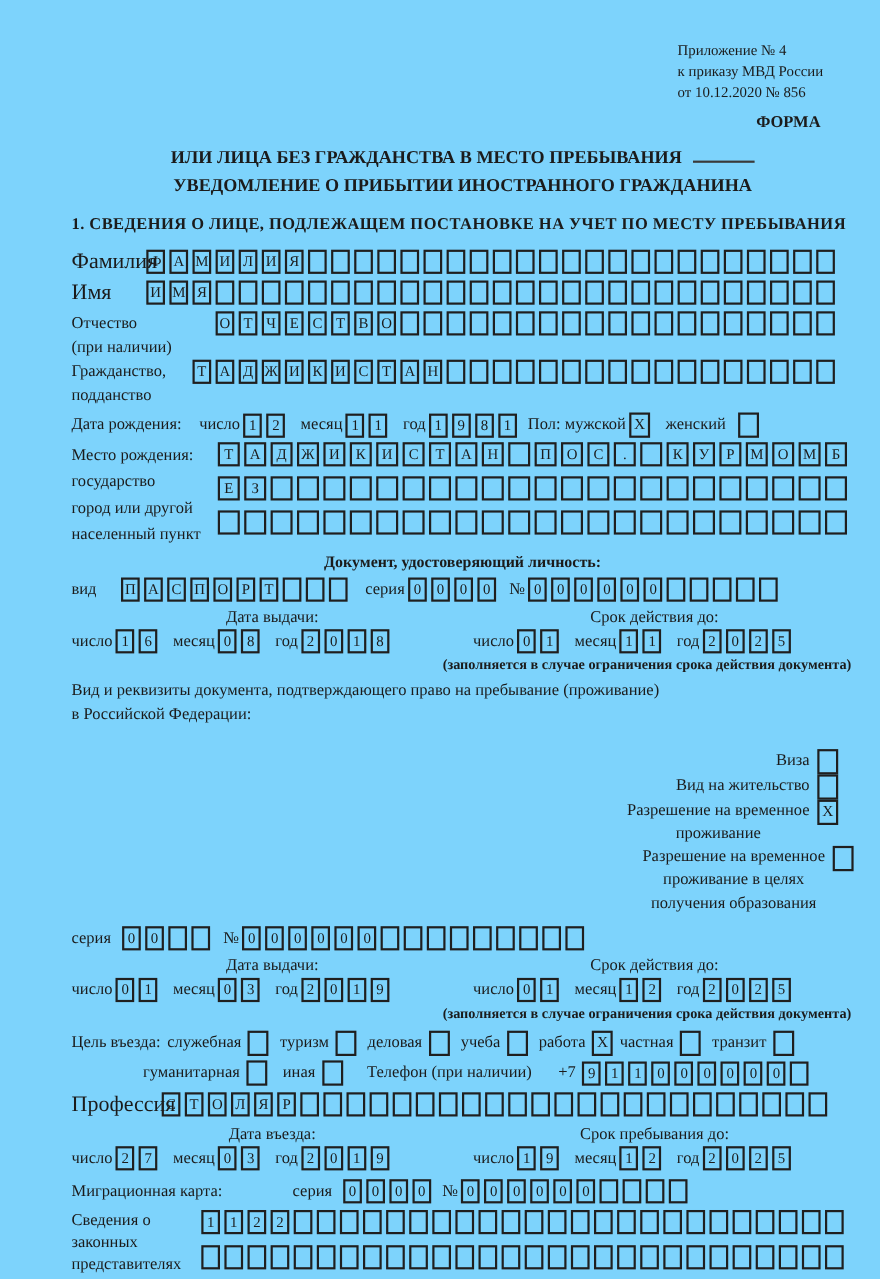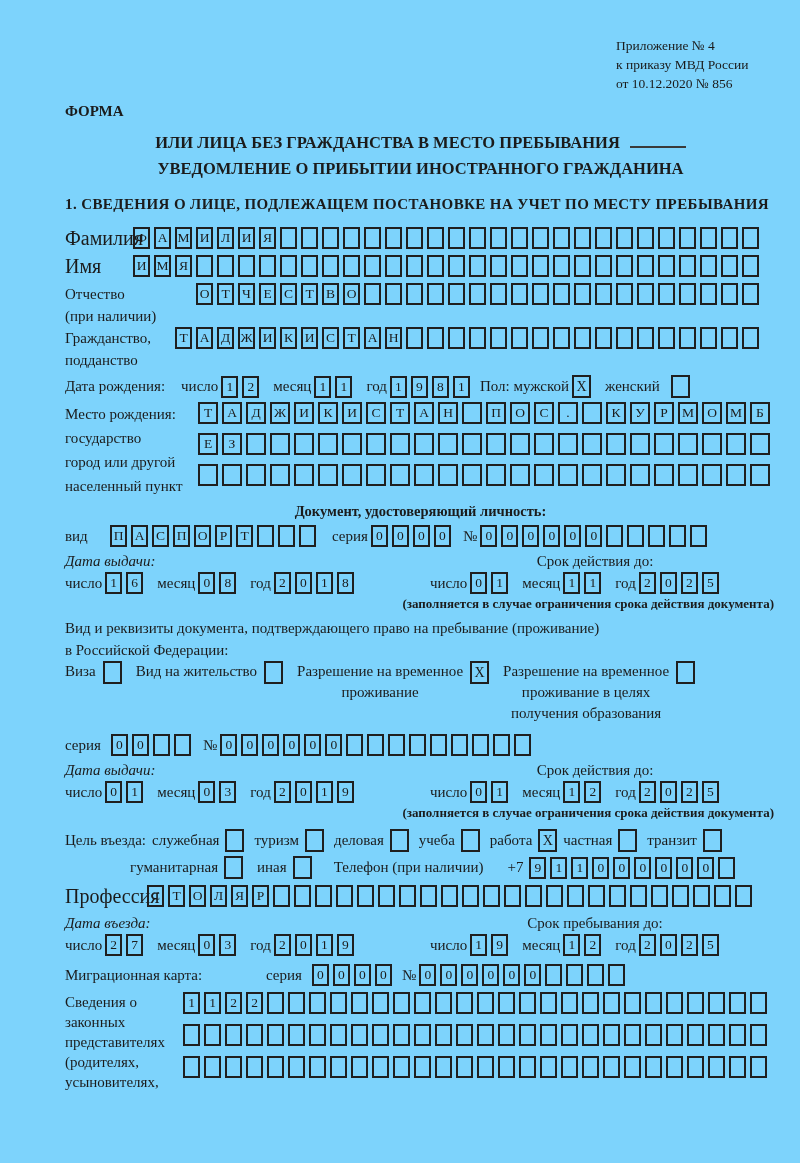--- a/index.html
+++ b/index.html
@@ -7,21 +7,21 @@
   .page {
     position:relative; width:800px; height:1163px; overflow:hidden;
     background:#7dd3fc; color:#1b1b1b;
     font-family:"Liberation Serif","DejaVu Serif",serif;
     padding:0; 
   }
   .inner { padding:36px 24px 0 65px; }
   
   .appendix { margin-left:551px; font-size:13.5px; line-height:19px; }
   .appendix .grp2 { margin-top:4px; }
-  .forma { padding-right:30px; margin-top:10px; font-weight:bold; font-size:15px; }
+  .forma { text-align:right; padding-right:30px; margin-top:10px; font-weight:bold; font-size:15px; }
   
   .title { margin-top:10px; text-align:center; font-weight:bold; font-size:16.5px; line-height:26px; }
   .uline { display:inline-block; width:56px; border-bottom:2px solid #3a3a3a; height:14px; margin-left:10px; }
   .sec-heading { margin-top:14px; font-weight:bold; font-size:15px; letter-spacing:0.4px; }
   
   .row { display:flex; align-items:flex-start; }
   .lbl { font-size:20px; line-height:22px; flex:none; }
   .lbl2 { font-size:15px; line-height:22px; flex:none; }
   .cells { display:flex; flex:none; }
   .cell {
@@ -29,30 +29,30 @@
     text-align:center; font-size:13.5px; line-height:18px; flex:none;
     font-family:"Liberation Serif",serif;
   }
   .cells.wide .cell { width:16px; }
   .cbox {
     display:inline-block; width:15px; height:19px; border:2px solid #1f1f1f;
     text-align:center; font-size:14px; line-height:19px; vertical-align:middle; flex:none;
   }
   
   .dates-head { display:flex; margin-top:6px; font-size:15px; }
-  .dates-head .dh-left { width:365px; text-align:left; flex:none;font-style:italic; }
+  .dates-head .dh-left { width:365px; text-align:center; flex:none; }
   .dates-head .dh-right { width:330px; text-align:center; flex:none; }
   .dates-row { display:flex; margin-top:2px; }
   .dg { display:flex; align-items:center; flex:none; }
   .dg.left { width:365px; }
   .dlbl { font-size:15px; margin-right:3px; flex:none; }
   .dlbl.m { margin-left:10px; }
   .note-right { text-align:right; font-size:13px; line-height:16px; margin-top:2px; padding-right:2px;font-weight:bold; }
   
-  .opts { display:flex; margin-top:0; align-items:flex-start; }
+  .opts { display:flex; margin-top:20px; align-items:flex-end;flex-direction:column; }
   .opt { display:flex; align-items:flex-start; margin-right:14px; }
   .opt .olbl { font-size:15px; line-height:21px; margin-right:7px; }
   .opt .olbl.c { text-align:center; }
   .purpose-row { display:flex; align-items:center; margin-top:8px; }
   .purpose-row .plbl { font-size:15px; margin-right:6px; flex:none; }
   .purpose-row .cbox { margin-right:10px; }
   .doc-heading { text-align:center; font-weight:bold; font-size:14.5px; margin-top:3px; line-height:20px; }
   .gap4 { margin-top:4px; } .gap6 { margin-top:6px; } .gap8 { margin-top:8px; }
   .gap10 { margin-top:10px; } .gap14 { margin-top:14px; }
   .bp-labels div, .rep-labels div { font-size:15px; line-height:24px; }

